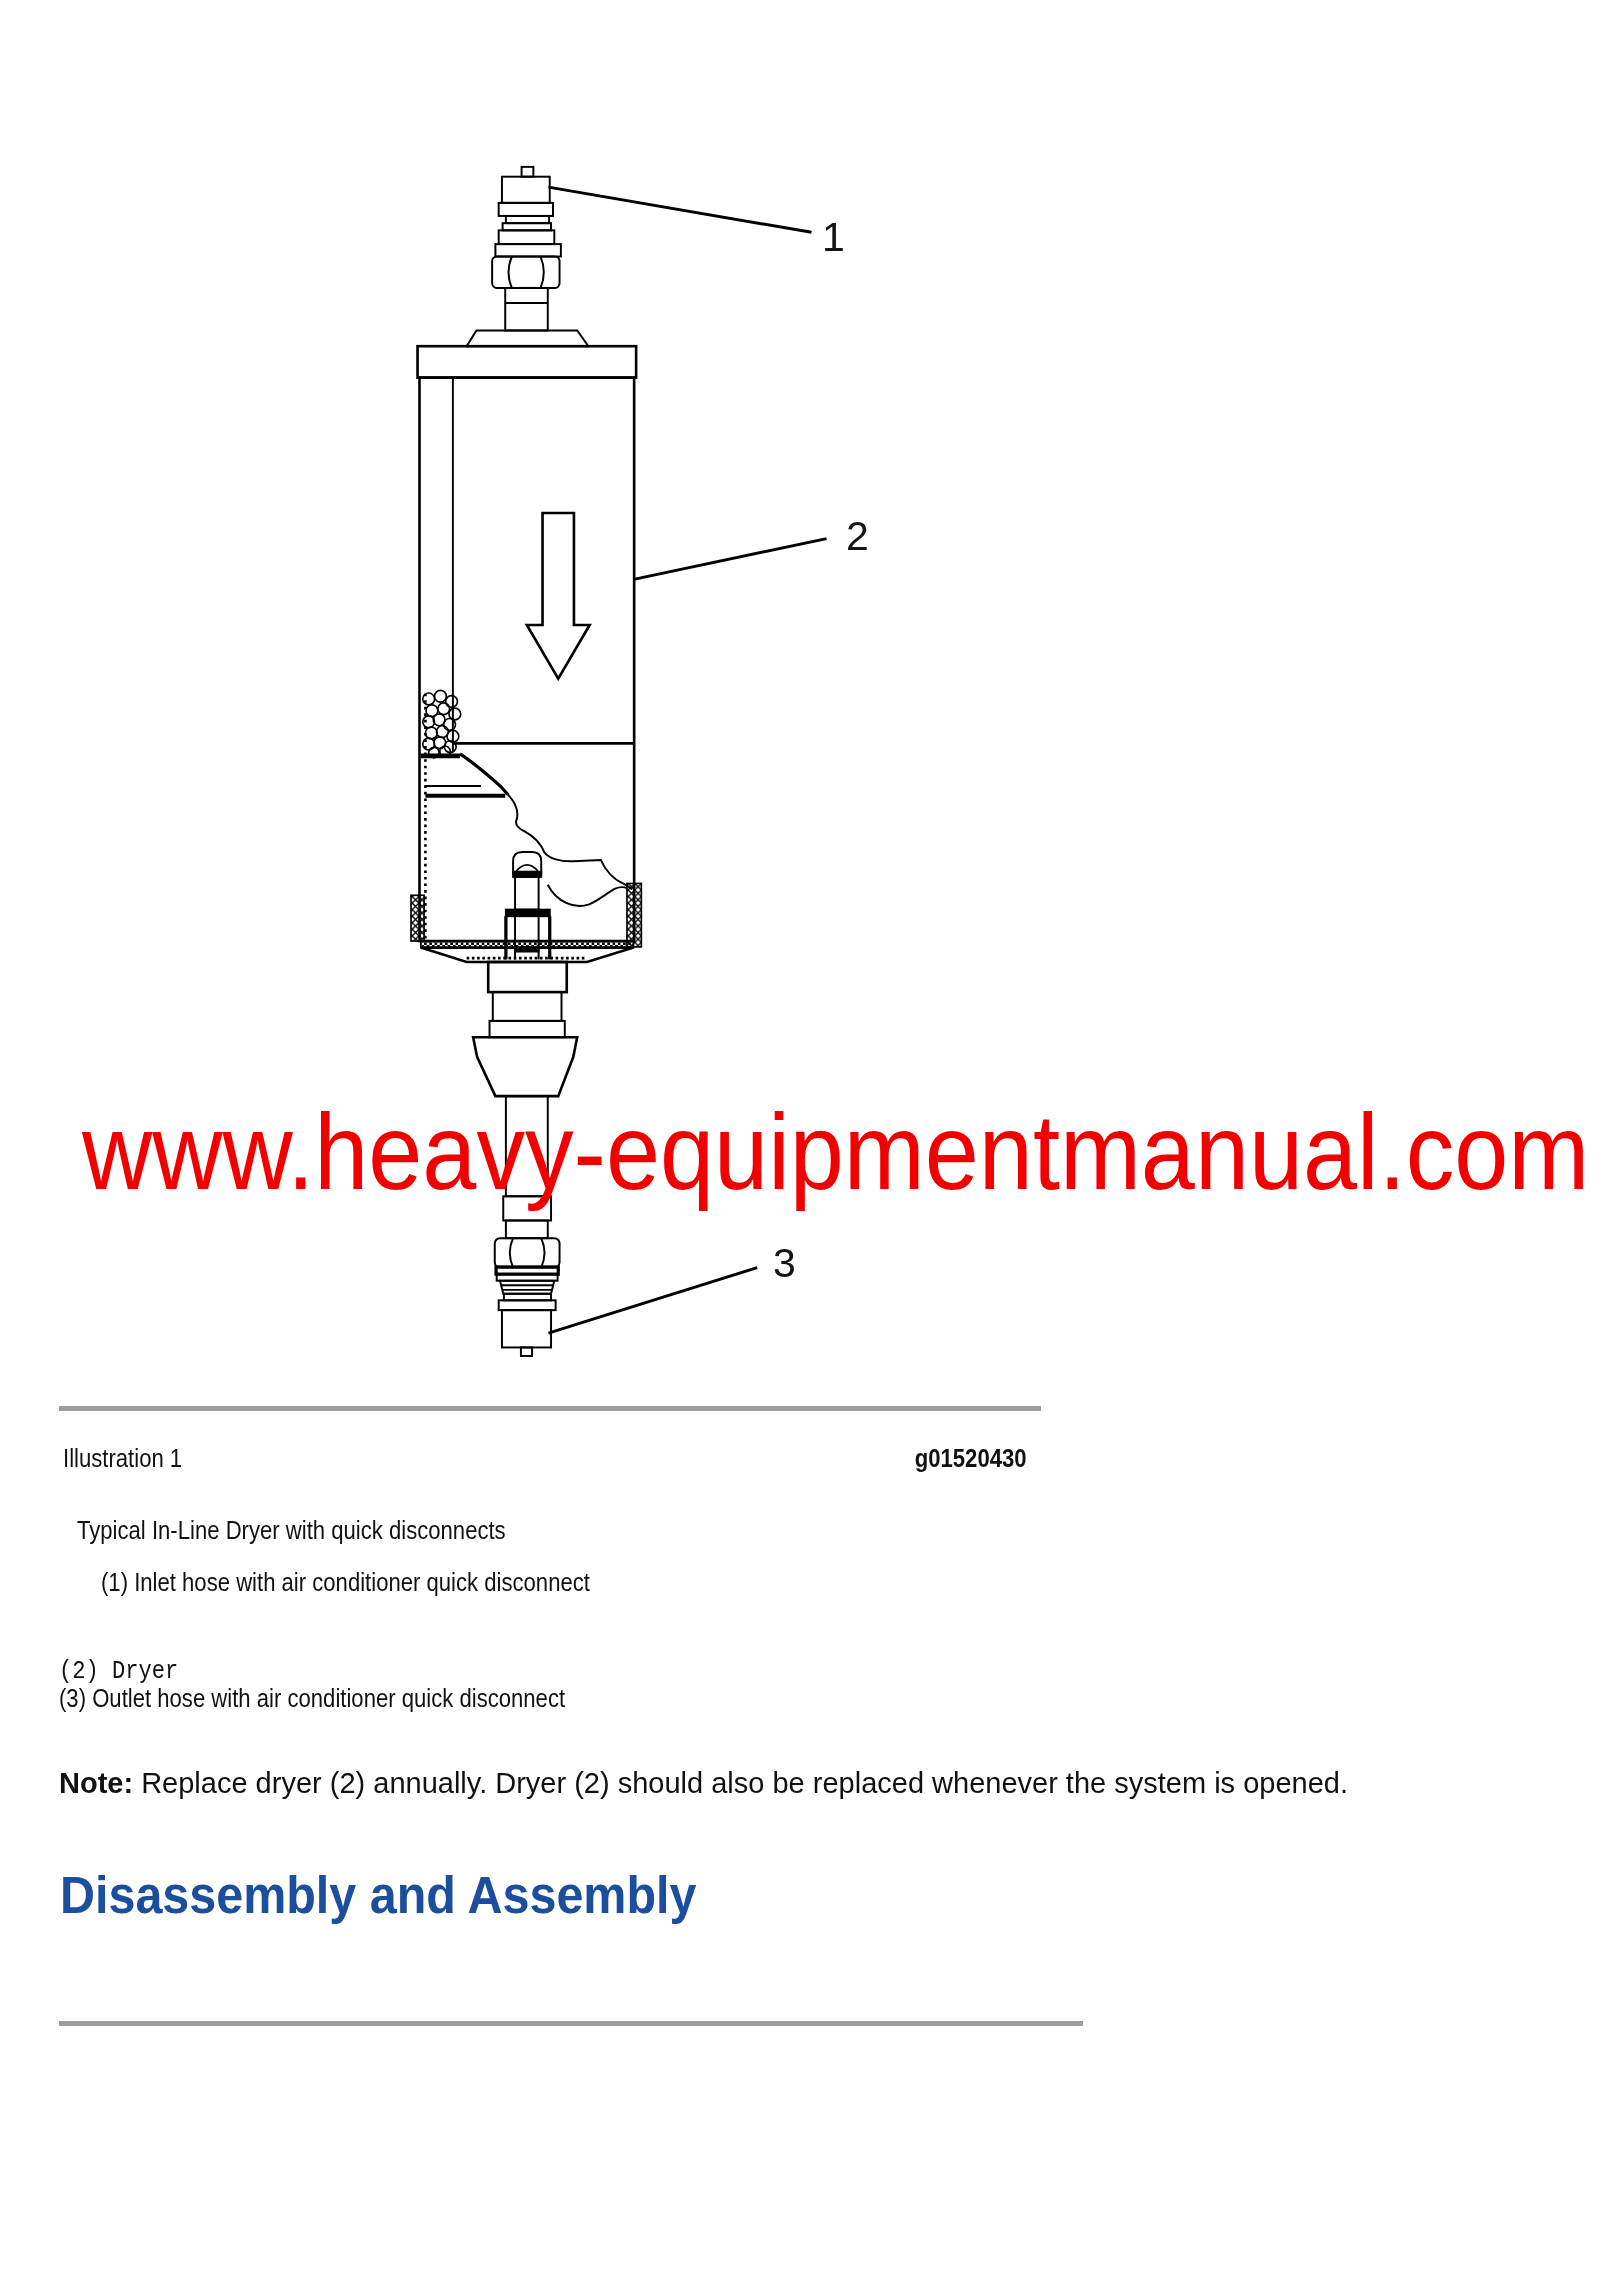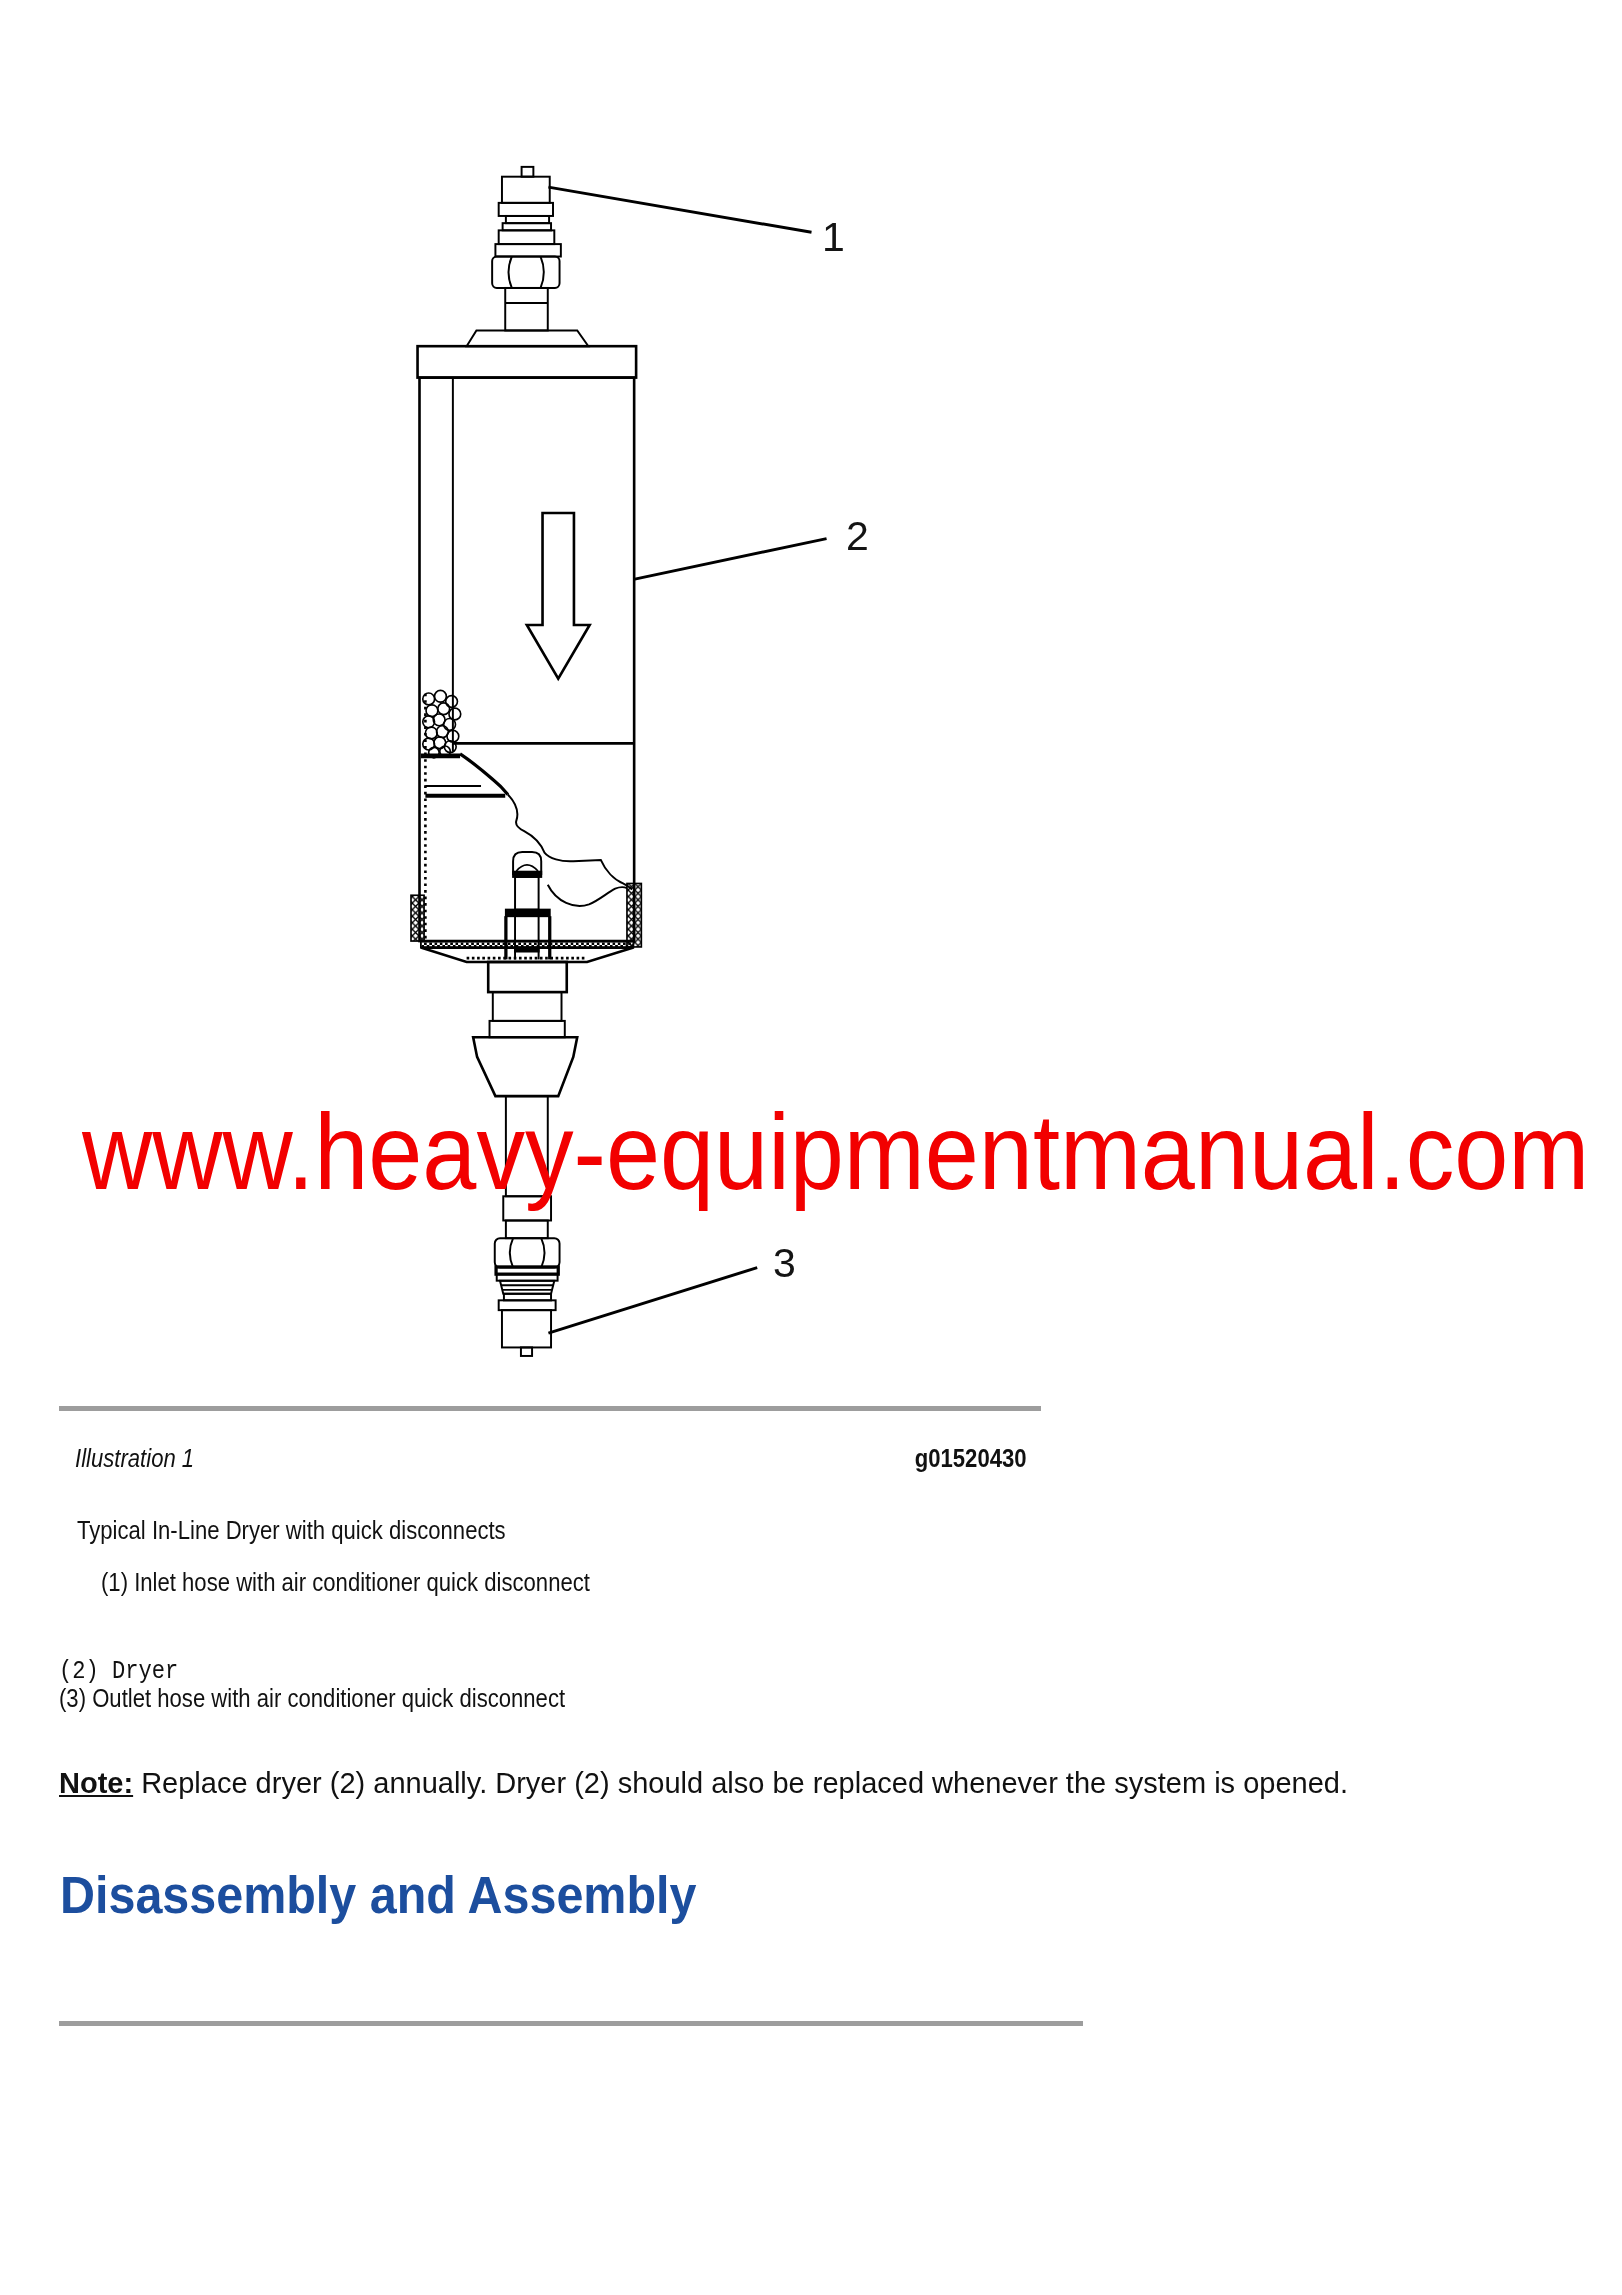--- a/index.html
+++ b/index.html
@@ -13,27 +13,27 @@
     position:absolute;left:82px;top:1098px;
     font-size:108px;line-height:1;white-space:nowrap;
     color:#f20000;transform:scaleX(0.90);transform-origin:left top;
   }
 
   
   .rule{position:absolute;left:59px;height:5.2px;background:#9d9d9d;}
   .cond{transform:scaleX(0.85);transform-origin:left top;display:inline-block;white-space:nowrap;}
   .cond-r{transform:scaleX(0.85);transform-origin:right top;display:inline-block;white-space:nowrap;}
   .caption-row{position:absolute;left:59px;top:1443px;width:980px;font-size:26px;}
-  .caption-left{position:absolute;left:16px;top:0;font-style:italic;}
+  .caption-left{position:absolute;left:4px;top:0;}
   .caption-right{position:absolute;right:12px;top:0;text-align:left;font-weight:bold;}
   .fig-desc{position:absolute;left:77px;top:1515px;font-size:26px;}
   .legend-item{position:absolute;left:59px;font-size:26px;}
   #legend-0{top:1567px;margin-left:42px;} #legend-1{top:1656px;font-family:Liberation Mono, monospace;} #legend-2{top:1683px;}
   .note-line{position:absolute;left:59px;top:1767px;font-size:29px;white-space:nowrap;}
-  .note-label{font-weight:bold;text-decoration:underline;}
+  .note-label{font-weight:bold;}
   .section-heading{
     position:absolute;left:60px;top:1866px;
     font-size:51px;font-weight:bold;color:#1c4e9e;
     transform:scaleX(0.95);transform-origin:left top;white-space:nowrap;
   }
 </style>
 </head>
 <body>
 
 <div id="page">

